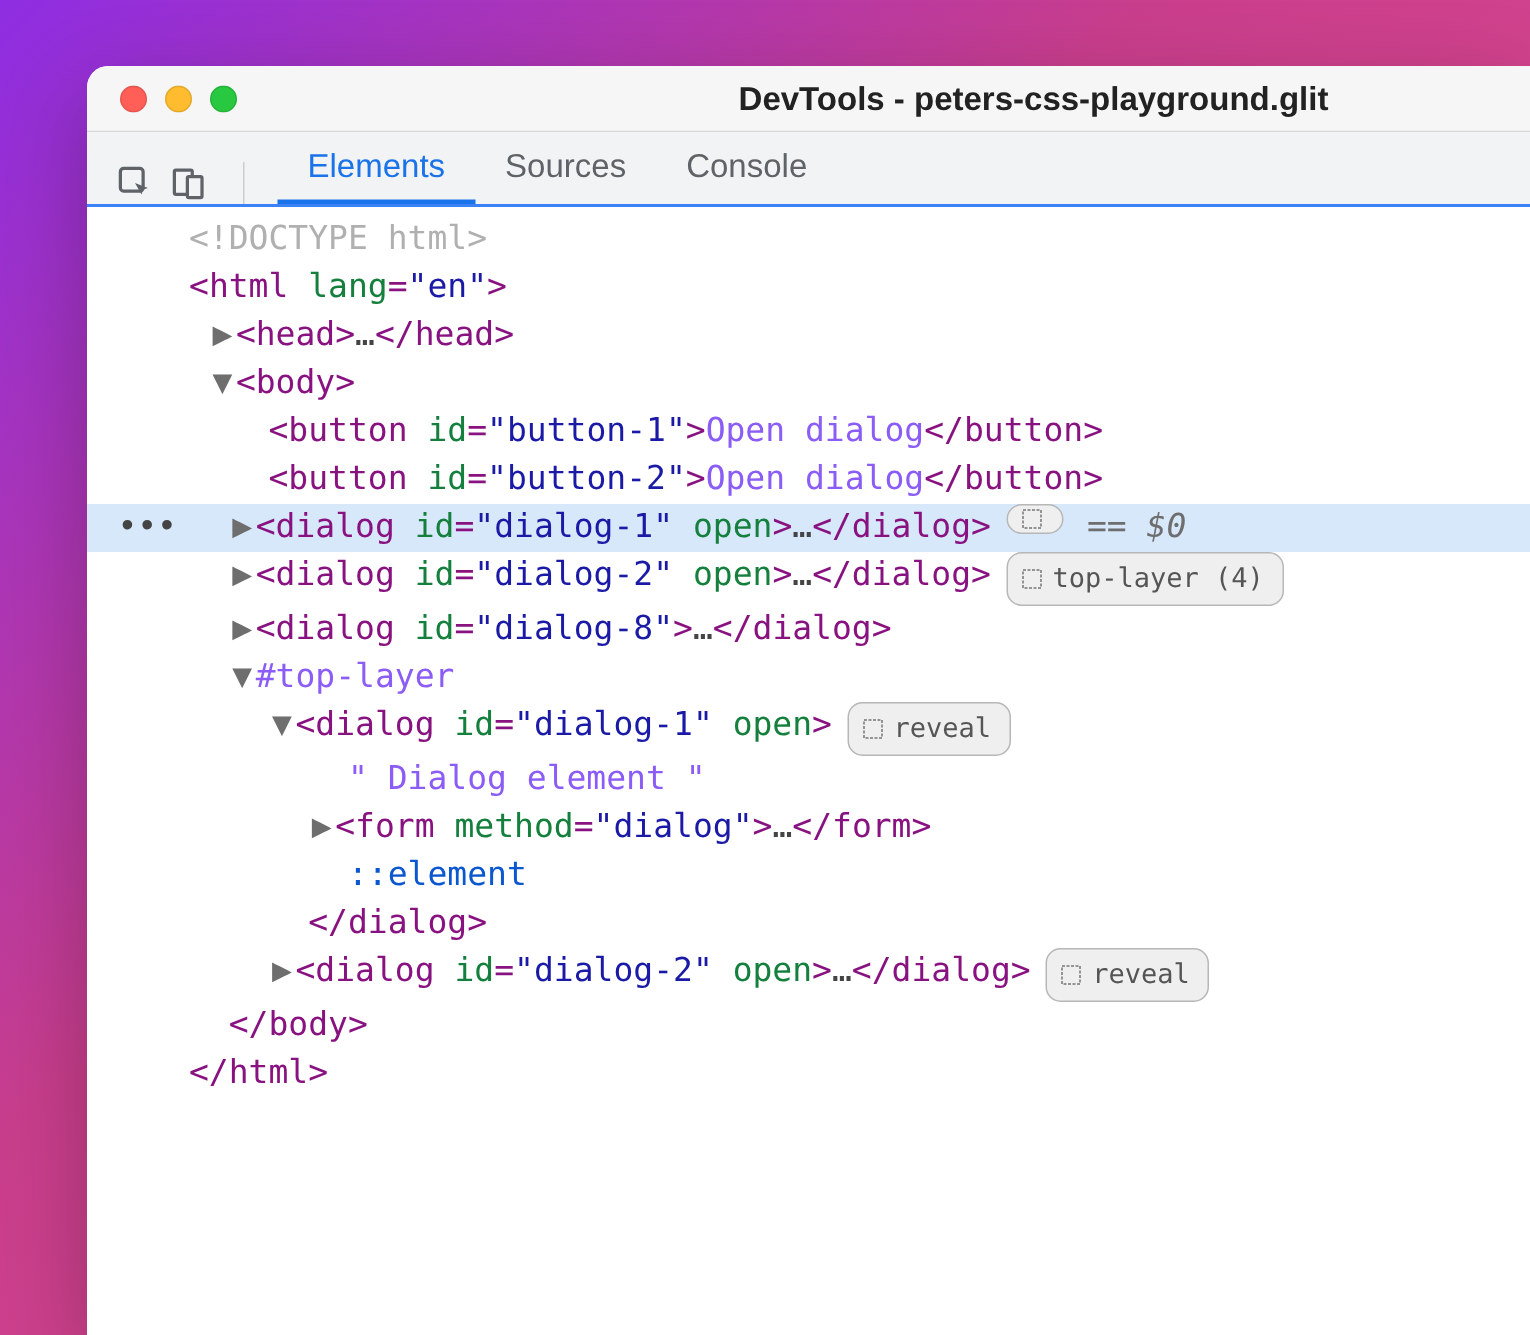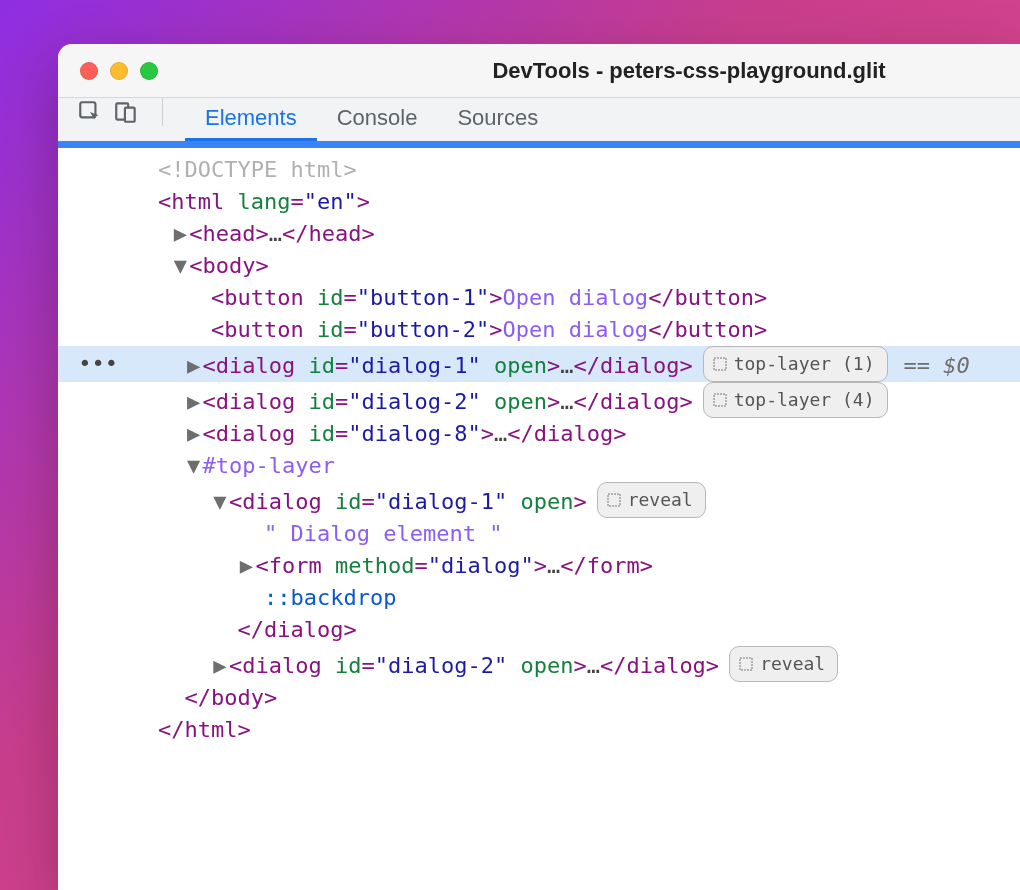--- a/index.html
+++ b/index.html
@@ -13,21 +13,21 @@
   .window {
     position: absolute;
     top: 44px; left: 58px; right: 0; bottom: 0;
     background: #fff;
     border-top-left-radius: 14px;
     box-shadow: 0 20px 60px rgba(0,0,0,.25);
     overflow: hidden;
     display: flex; flex-direction: column;
   }
   .titlebar {
-    height: 54px;
+    height: 44px;
     background: #f6f6f6;
     border-top-left-radius: 14px;
     border-bottom: 1px solid #d8d8d8;
     display: flex; align-items: center;
     padding-left: 22px;
     position: relative;
   }
   .traffic { display: flex; gap: 12px; }
   .dot { width: 18px; height: 18px; border-radius: 50%; }
   .dot.red { background: #ff5f57; border: 1px solid rgba(0,0,0,.1); }
@@ -35,22 +35,22 @@
   .dot.green { background: #28c840; border: 1px solid rgba(0,0,0,.1); }
   .wintitle {
     position: absolute; left: 0; right: 0; text-align: center;
     font-size: 22px; font-weight: 700; color: #222;
     pointer-events: none;
     padding-left: 300px;
   }
   .toolbar {
     height: 50px;
     background: #f1f3f4;
-    border-bottom: 7px solid #3b82f6;
-    display: flex; align-items: flex-start;
+    border-bottom: 2px solid #3b82f6;
+    display: flex; align-items: flex-end;
     padding-left: 18px;
     gap: 8px;
   }
   .tb-icon {
     width: 28px; height: 28px; display: flex; align-items: center; justify-content: center;
     color: #5f6368;
   }
   .tb-sep { width: 1px; height: 28px; background: #cacdd1; margin: 0 14px; }
   .tabs { display: flex; align-items: stretch; height: 100%; }
   .tab {
@@ -68,21 +68,21 @@
     padding-top: 6px;
     overflow: hidden;
   }
   .row {
     display: flex; align-items: center;
     padding-left: 10px;
     white-space: pre;
   }
   .row.selected { background: #d7e8fb; }
   .gutter { width: 58px; display: flex; align-items: center; justify-content: flex-end; color: #444; padding-right: 8px; }
-  .content { display: flex; align-items: flex-end; flex-wrap: nowrap; margin-left: 32px; }
+  .content { display: flex; align-items: flex-start; flex-wrap: nowrap; }
   .arrow { display:inline-block; width: 18px; text-align:center; color:#6e6e6e; user-select:none; }
   .ind { display:inline-block; }
   
   .c-doctype { color: #b0b0b0; }
   .c-tag { color: #881280; }
   .c-attr { color: #15803d; }
   .c-val { color: #1a1aa6; }
   .c-text { color: #8b5cf6; }
   .c-pseudo { color: #0b57d0; }
   .c-side { color: #6e6e6e; font-style: italic; }
@@ -119,22 +119,22 @@
     </div>
     <div class="tb-icon">
       <svg viewBox="0 0 24 24" width="26" height="26" fill="none" stroke="currentColor" stroke-width="2">
         <rect x="3" y="4" width="11" height="15" rx="1"></rect>
         <rect x="11" y="8" width="9" height="13" rx="1" fill="#f1f3f4"></rect>
       </svg>
     </div>
     <div class="tb-sep"></div>
     <div class="tabs">
       <div class="tab active">Elements</div>
+      <div class="tab">Sources</div>
       <div class="tab">Console</div>
-      <div class="tab">Sources</div>
     </div>
   </div>
 
   <div class="panel">
 
     <div class="row">
       <span class="gutter"></span>
       <span class="content"><span class="c-doctype">&lt;!DOCTYPE html&gt;</span></span>
     </div>
 
@@ -172,21 +172,21 @@
         <span class="ind">    </span><span class="c-tag">&lt;button </span><span class="c-attr">id</span><span class="c-tag">=</span><span class="c-val">"</span><span class="c-val">button-2</span><span class="c-val">"</span><span class="c-tag">&gt;</span><span class="c-text">Open dialog</span><span class="c-tag">&lt;/button&gt;</span>
       </span>
     </div>
 
     <div class="row selected">
       <span class="gutter">•••</span>
       <span class="content">
         <span class="ind">  </span><span class="arrow">▶</span><span class="c-tag">&lt;dialog </span><span class="c-attr">id</span><span class="c-tag">=</span><span class="c-val">"</span><span class="c-val">dialog-1</span><span class="c-val">" </span><span class="c-attr">open</span><span class="c-tag">&gt;</span><span class="ellips">…</span><span class="c-tag">&lt;/dialog&gt;</span>
         <span class="badge"><svg viewBox="0 0 16 16">
               <rect x="2" y="2" width="12" height="12" fill="none" stroke="#777" stroke-dasharray="2 1"></rect>
-            </svg><span>top-layer (1)</span></span>
+            </svg></span>
         <span class="c-side" style="margin-left:16px">== $0</span>
       </span>
     </div>
 
     <div class="row">
       <span class="gutter"></span>
       <span class="content">
         <span class="ind">  </span><span class="arrow">▶</span><span class="c-tag">&lt;dialog </span><span class="c-attr">id</span><span class="c-tag">=</span><span class="c-val">"</span><span class="c-val">dialog-2</span><span class="c-val">" </span><span class="c-attr">open</span><span class="c-tag">&gt;</span><span class="ellips">…</span><span class="c-tag">&lt;/dialog&gt;</span>
         <span class="badge"><svg viewBox="0 0 16 16">
               <rect x="2" y="2" width="12" height="12" fill="none" stroke="#777" stroke-dasharray="2 1"></rect>
@@ -225,21 +225,21 @@
 
     <div class="row">
       <span class="gutter"></span>
       <span class="content">
         <span class="ind">      </span><span class="arrow">▶</span><span class="c-tag">&lt;form </span><span class="c-attr">method</span><span class="c-tag">=</span><span class="c-val">"</span><span class="c-val">dialog</span><span class="c-val">"</span><span class="c-tag">&gt;</span><span class="ellips">…</span><span class="c-tag">&lt;/form&gt;</span>
       </span>
     </div>
 
     <div class="row">
       <span class="gutter"></span>
-      <span class="content"><span class="ind">        </span><span class="c-pseudo">::backdrop</span></span>
+      <span class="content"><span class="ind">        </span><span class="c-pseudo">::element</span></span>
     </div>
 
     <div class="row">
       <span class="gutter"></span>
       <span class="content"><span class="ind">      </span><span class="c-tag">&lt;/dialog&gt;</span></span>
     </div>
 
     <div class="row">
       <span class="gutter"></span>
       <span class="content">

